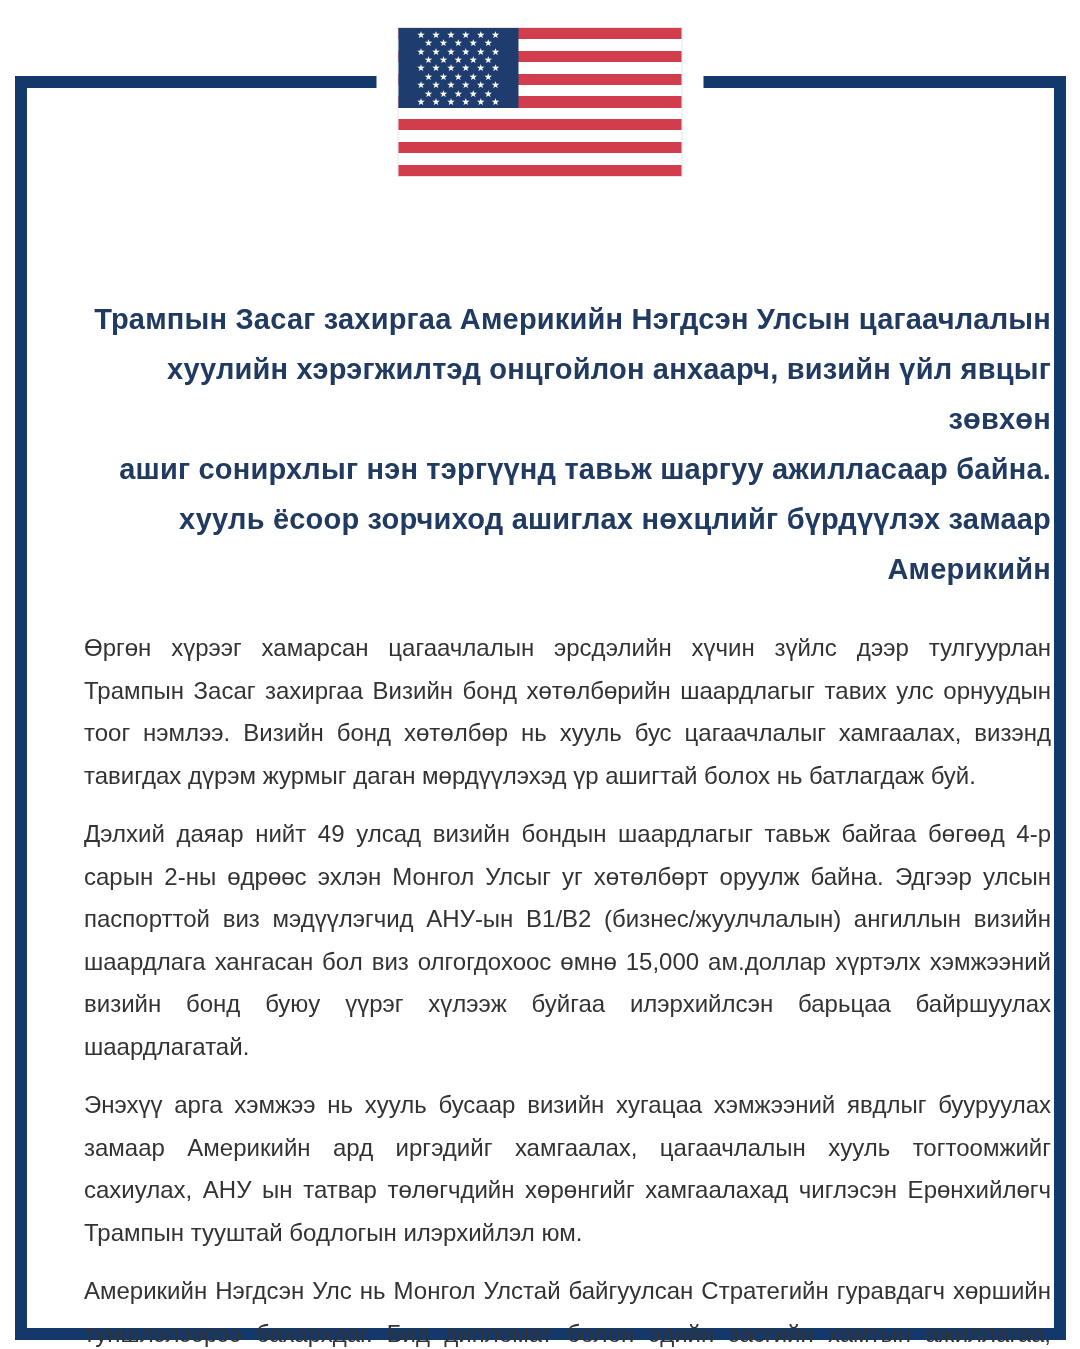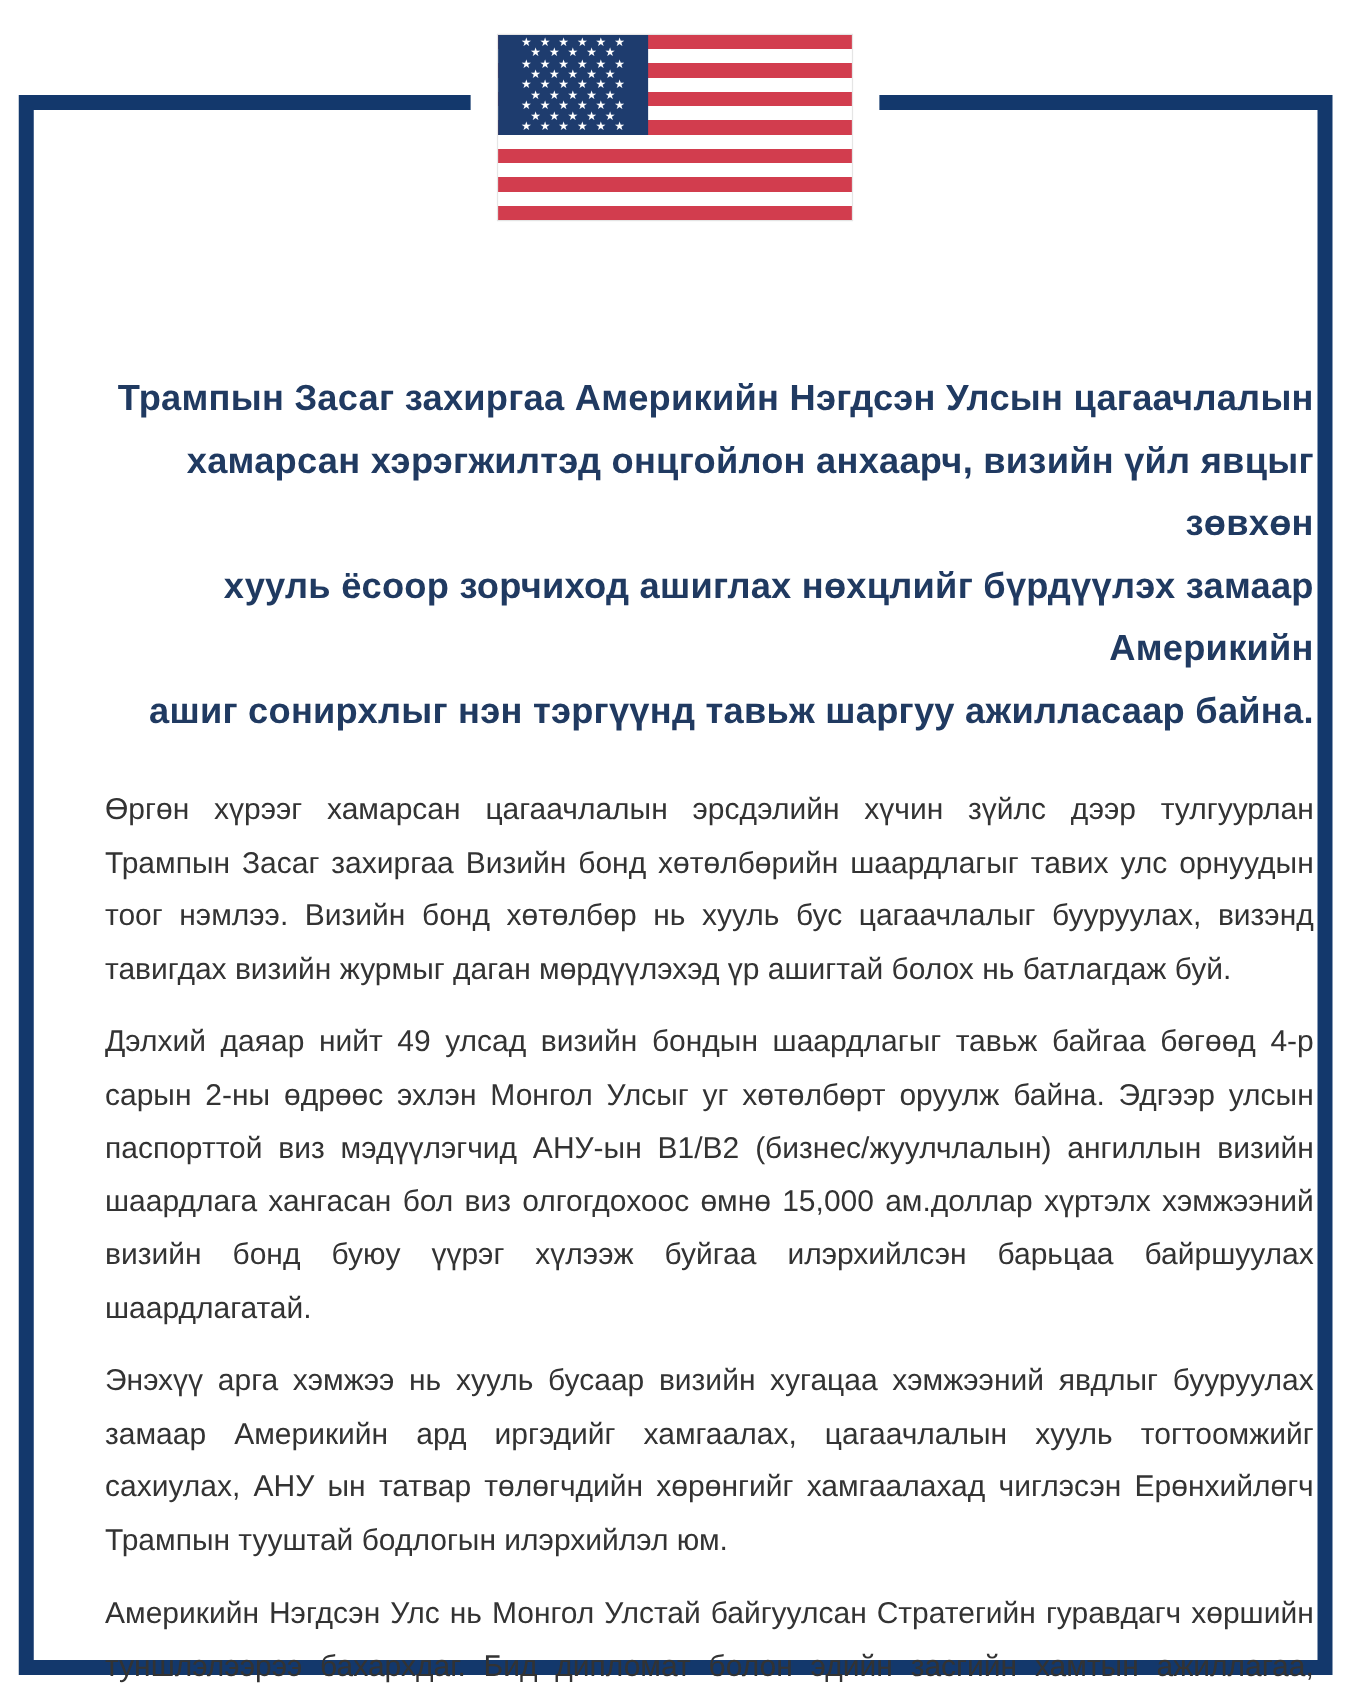--- a/index.html
+++ b/index.html
@@ -106,27 +106,27 @@
 </head>
 <body>
 
 <div class="page">
 
   <div class="frame">
     <div class="content">
 
       <header class="headline">
         <div>Трампын Засаг захиргаа Америкийн Нэгдсэн Улсын  цагаачлалын</div>
-        <div>хамарсан хэрэгжилтэд онцгойлон анхаарч, визийн үйл явцыг зөвхөн</div>
+        <div>хуулийн хэрэгжилтэд онцгойлон анхаарч, визийн үйл явцыг зөвхөн</div>
+        <div>ашиг сонирхлыг нэн тэргүүнд тавьж шаргуу ажилласаар байна.</div>
         <div>хууль ёсоор зорчиход ашиглах нөхцлийг бүрдүүлэх замаар Америкийн</div>
-        <div>ашиг сонирхлыг нэн тэргүүнд тавьж шаргуу ажилласаар байна.</div>
       </header>
 
       <main class="bodytext">
-        <p>Өргөн хүрээг хамарсан цагаачлалын эрсдэлийн хүчин зүйлс дээр тулгуурлан Трампын Засаг захиргаа Визийн бонд хөтөлбөрийн шаардлагыг тавих улс орнуудын тоог нэмлээ. Визийн бонд хөтөлбөр нь хууль бус цагаачлалыг бууруулах, визэнд тавигдах визийн журмыг даган мөрдүүлэхэд үр ашигтай болох нь батлагдаж буй.</p>
+        <p>Өргөн хүрээг хамарсан цагаачлалын эрсдэлийн хүчин зүйлс дээр тулгуурлан Трампын Засаг захиргаа Визийн бонд хөтөлбөрийн шаардлагыг тавих улс орнуудын тоог нэмлээ. Визийн бонд хөтөлбөр нь хууль бус цагаачлалыг хамгаалах, визэнд тавигдах дүрэм журмыг даган мөрдүүлэхэд үр ашигтай болох нь батлагдаж буй.</p>
         <p>Дэлхий даяар нийт 49 улсад визийн бондын шаардлагыг тавьж байгаа бөгөөд 4-р сарын 2-ны өдрөөс эхлэн Монгол Улсыг уг хөтөлбөрт оруулж байна. Эдгээр улсын паспорттой виз мэдүүлэгчид АНУ-ын B1/B2 (бизнес/жуулчлалын) ангиллын визийн шаардлага хангасан бол виз олгогдохоос өмнө 15,000 ам.доллар хүртэлх хэмжээний визийн бонд буюу үүрэг хүлээж буйгаа илэрхийлсэн барьцаа байршуулах шаардлагатай.</p>
         <p>Энэхүү арга хэмжээ нь хууль бусаар визийн хугацаа хэмжээний явдлыг бууруулах замаар Америкийн ард иргэдийг хамгаалах, цагаачлалын хууль тогтоомжийг сахиулах, АНУ ын татвар төлөгчдийн хөрөнгийг хамгаалахад чиглэсэн Ерөнхийлөгч Трампын тууштай бодлогын илэрхийлэл юм.</p>
         <p>Америкийн Нэгдсэн Улс нь Монгол Улстай байгуулсан Стратегийн гуравдагч хөршийн туншлэлээрээ бахархдаг. Бид дипломат болон эдийн засгийн хамтын ажиллагаа, иргэд хоорондын солилоог улам өргөжүүлэхийн төлөө хоёр орны харилааг дэмжин ажиллах болно. Ардчиллын замналд нь Монгол түншүүдтэйгээ хамтдаа зогсох бидний амалт бат бөх, тууштай хэвээр байна.</p>
       </main>
 
     </div>
   </div>
 
   <div class="flag-wrap">
     <div class="flag">

